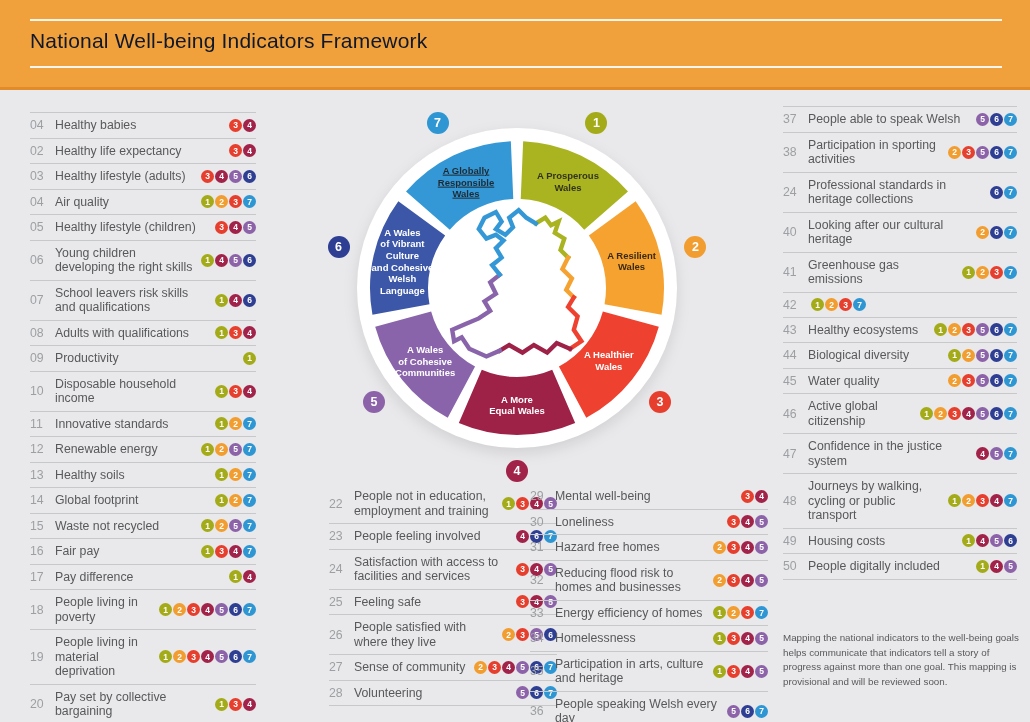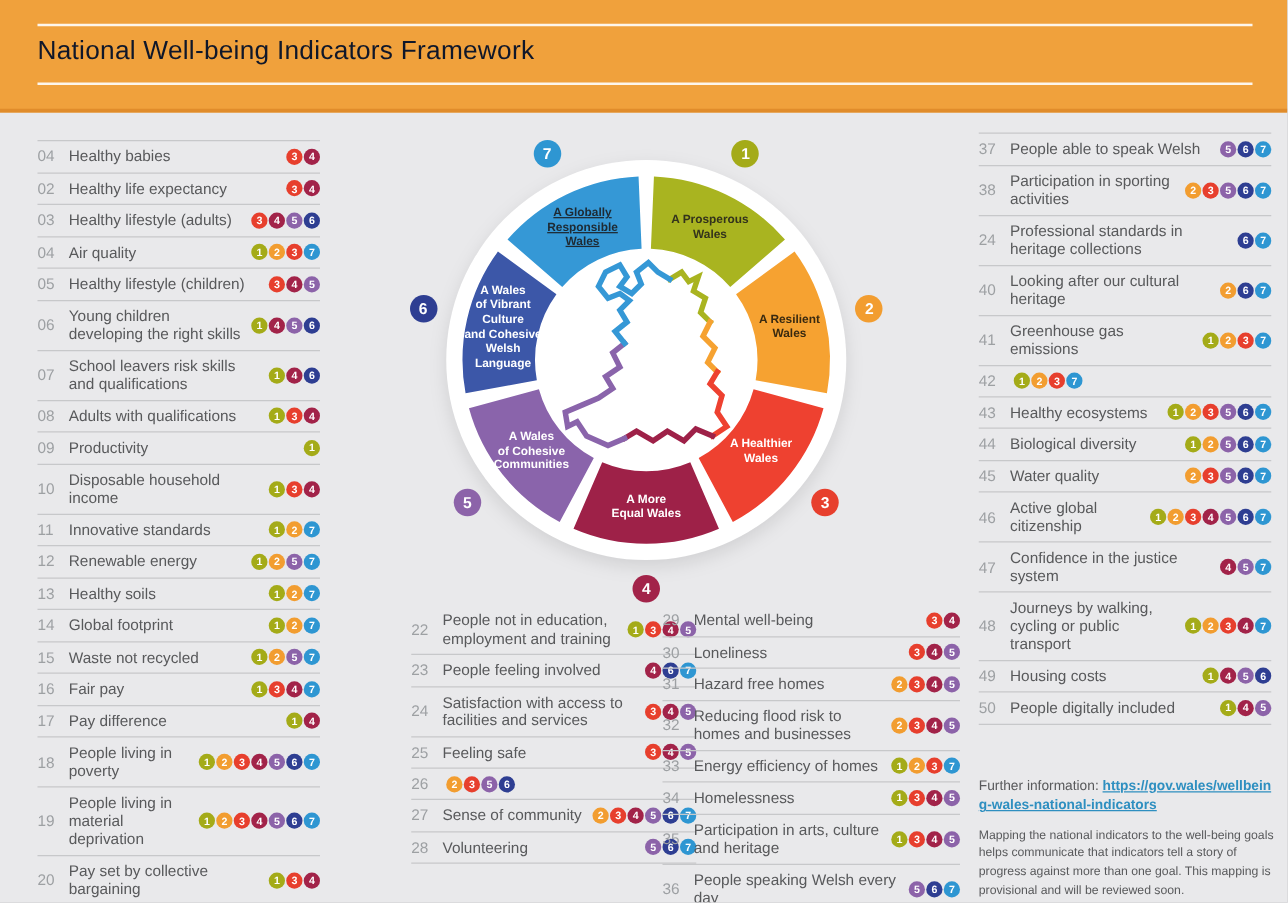--- a/index.html
+++ b/index.html
@@ -269,20 +269,21 @@
         <span class="num">25</span>
         <span class="lbl">Feeling safe</span>
         <span class="badges">
           <span class="badge" style="background: rgb(231, 63, 45);">3</span>
           <span class="badge" style="background: rgb(162, 35, 73);">4</span>
           <span class="badge" style="background: rgb(140, 99, 169);">5</span>
         </span>
       </div>
       <div class="row">
         <span class="num">26</span>
+        <span class="lbl">People satisfied with where they live</span>
         <span class="badges">
           <span class="badge" style="background: rgb(242, 157, 48);">2</span>
           <span class="badge" style="background: rgb(231, 63, 45);">3</span>
           <span class="badge" style="background: rgb(140, 99, 169);">5</span>
           <span class="badge" style="background: rgb(46, 62, 146);">6</span>
         </span>
       </div>
       <div class="row">
         <span class="num">27</span>
         <span class="lbl">Sense of community</span>
@@ -586,18 +587,16 @@
       <div class="wheel-badge" style="left: 11.5882px; top: 149.279px; background: rgb(46, 62, 146);">6</div>
       <div class="seg-label" style="left: 139.019px; top: 84.1362px; color: rgb(30, 42, 51); text-decoration: underline;">
         <div>A Globally</div>
         <div>Responsible</div>
         <div>Wales</div>
       </div>
       <div class="wheel-badge" style="left: 110.599px; top: 25.1227px; background: rgb(46, 150, 210);">7</div>
     </div>
 
   <div id="footer">
-    <div id="further-info"><span>Further information: </span><span id="further-link">https://gov.wales/wellbeing-wales-national-indicators</span>
-    </div>
     <div id="footer-note">Mapping the national indicators to the well-being goals helps communicate that indicators tell a story of progress against more than one goal. This mapping is provisional and will be reviewed soon.</div>
   </div>
 
 </div>
 
 </body></html>

